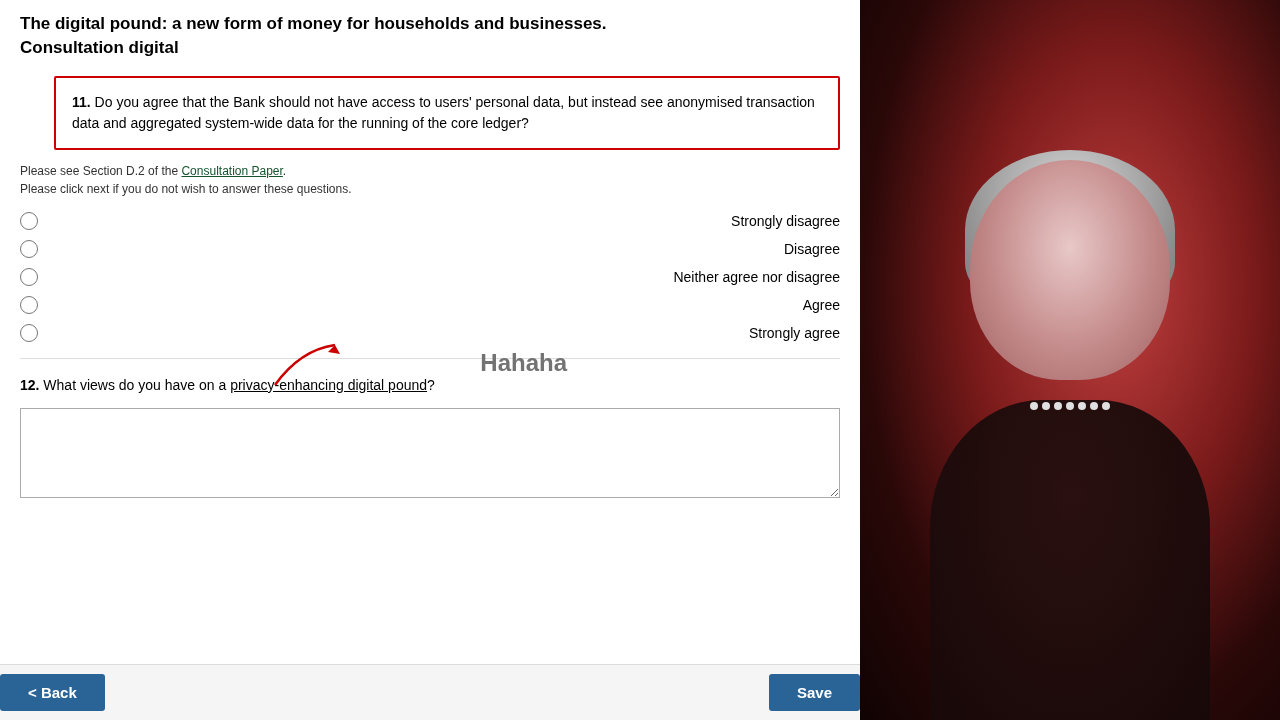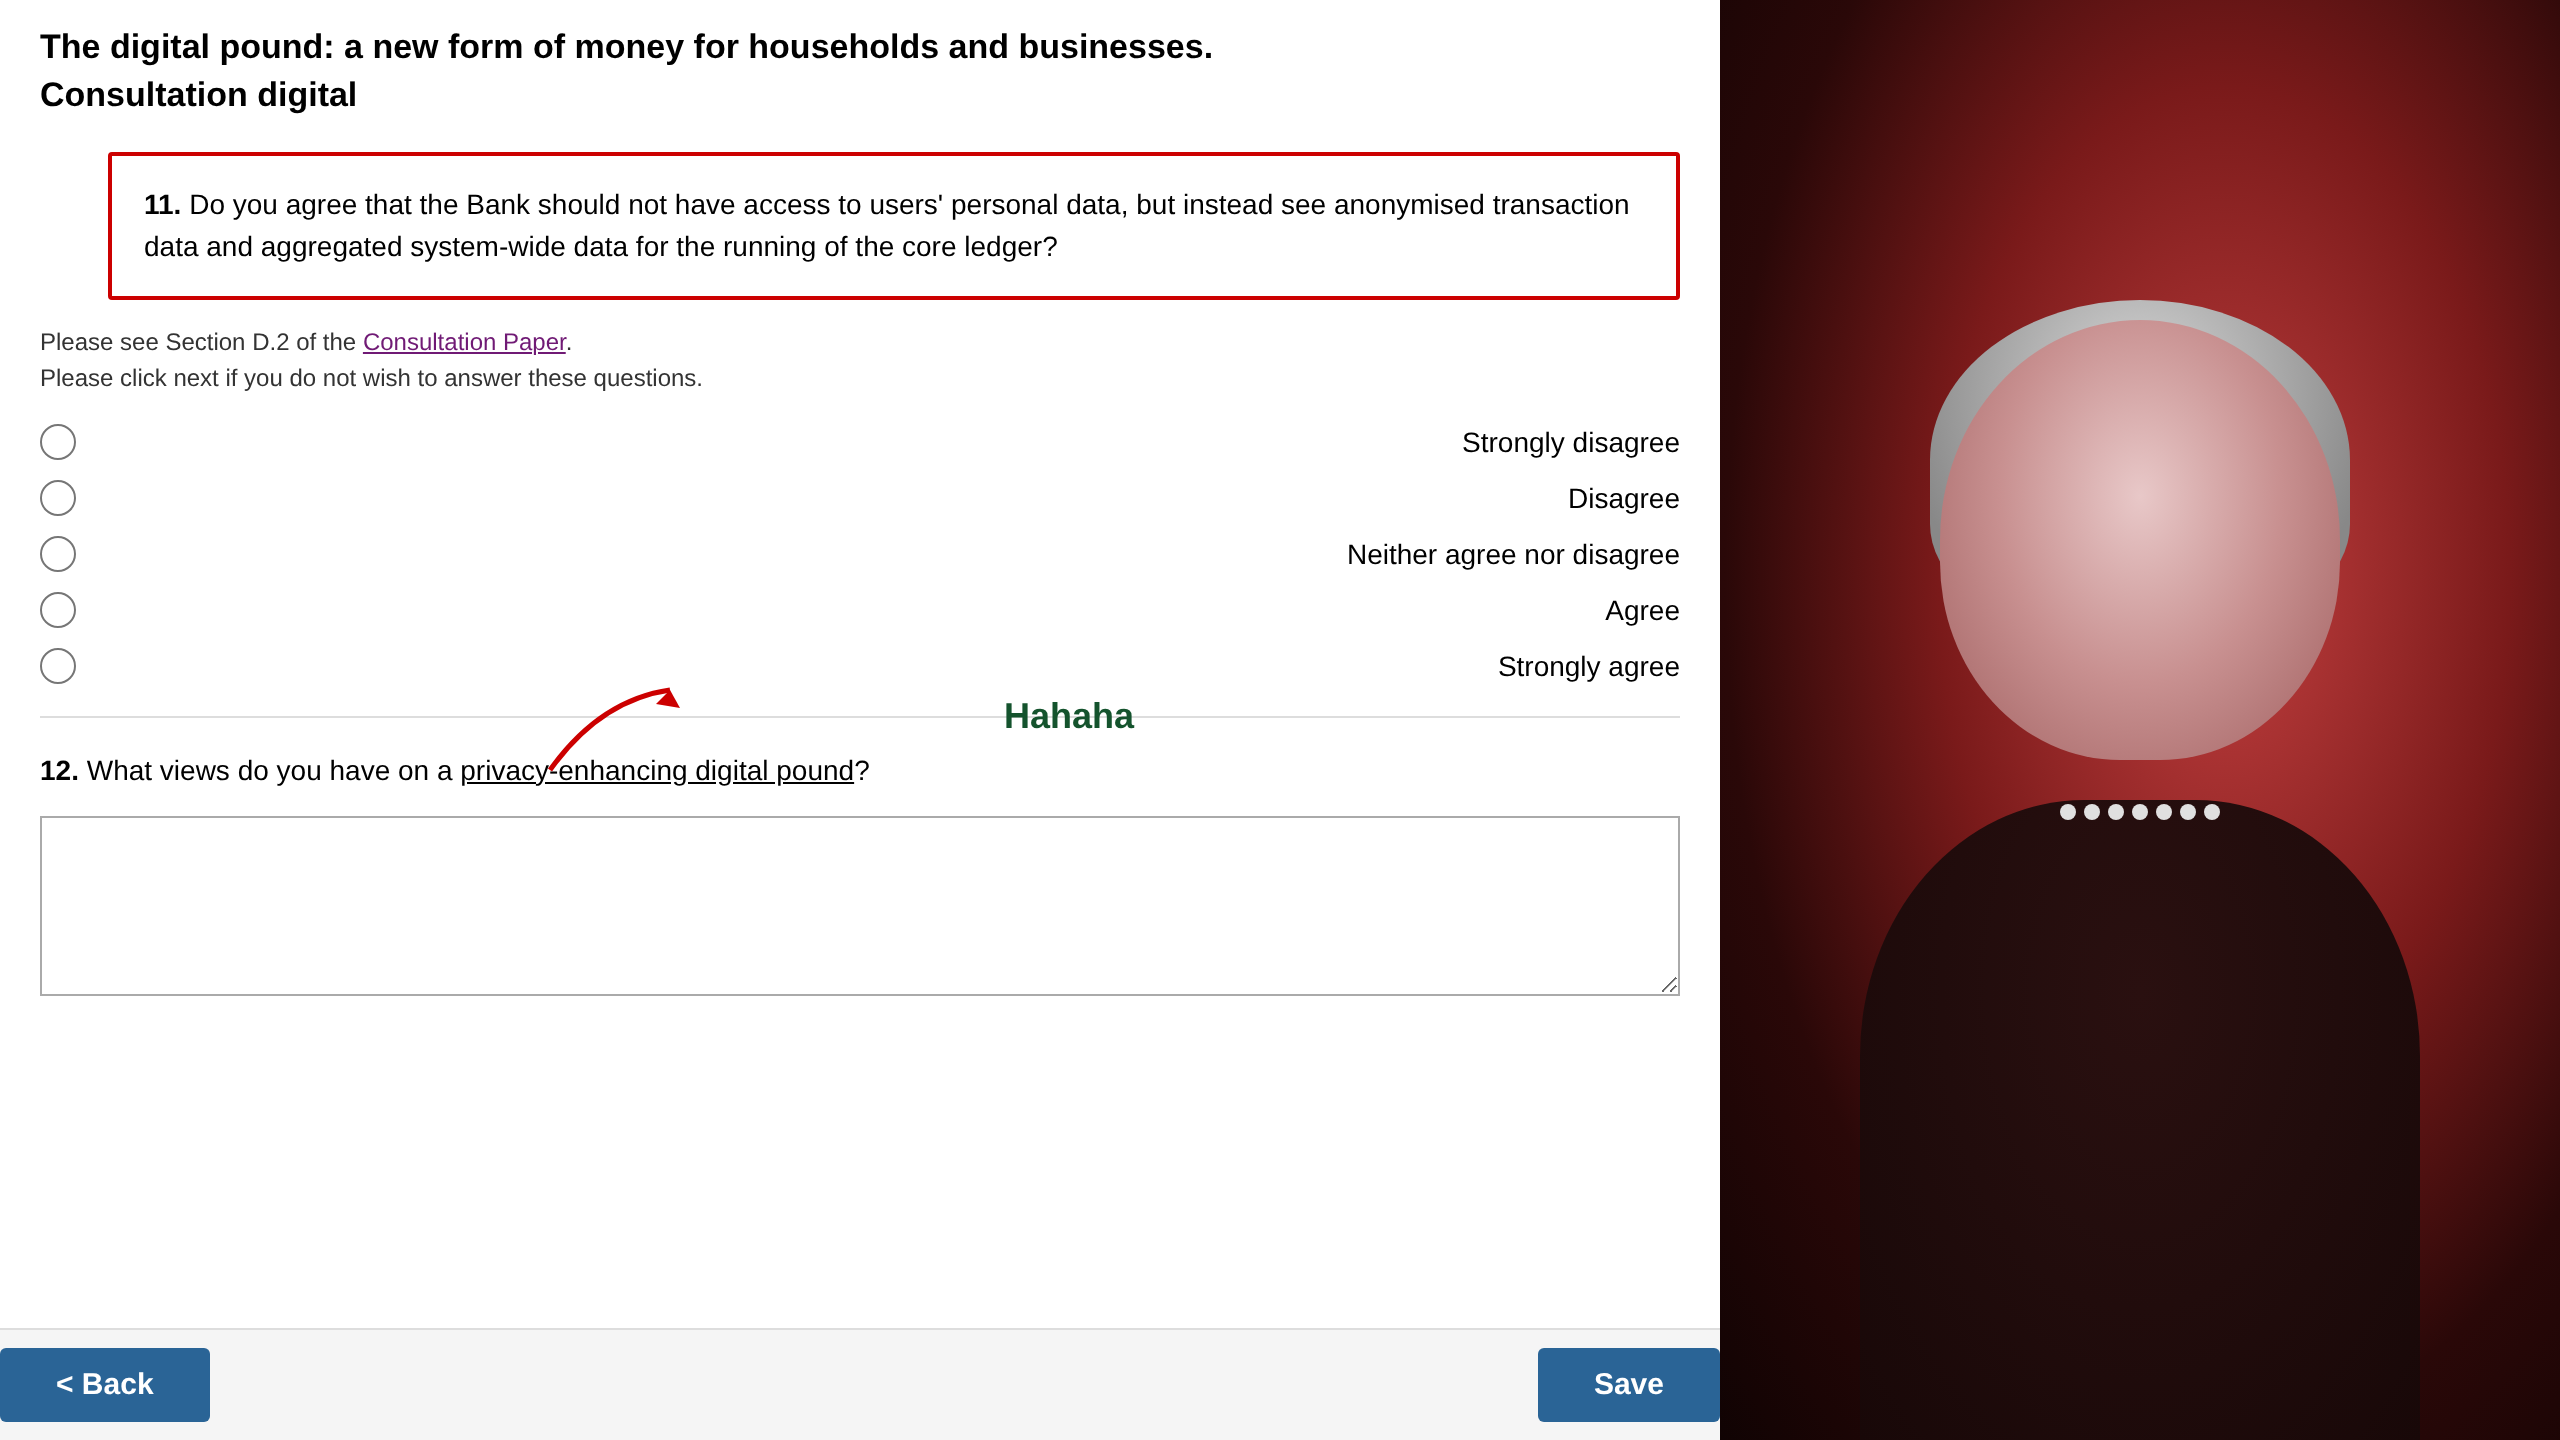--- a/index.html
+++ b/index.html
@@ -54,21 +54,21 @@
     }
 
     .help-text {
       font-size: 12px;
       color: #333;
       margin-bottom: 14px;
       line-height: 1.5;
     }
 
     .help-text a {
-      color: #701a75;
+      color: #14532d;
     }
 
     .radio-group {
       display: flex;
       flex-direction: column;
       gap: 10px;
       margin-bottom: 16px;
     }
 
     .radio-option {
@@ -113,22 +113,22 @@
       font-size: 14px;
       color: #000;
       line-height: 1.5;
     }
 
     .underlined {
       text-decoration: underline;
     }
 
     .hahaha-text {
-      color: #14532d;
-      font-size: 18px;
+      color: #737373;
+      font-size: 24px;
       font-weight: bold;
       position: absolute;
       top: -30px;
       right: -140px;
       white-space: nowrap;
     }
 
     .arrow-svg {
       position: absolute;
       top: -20px;

